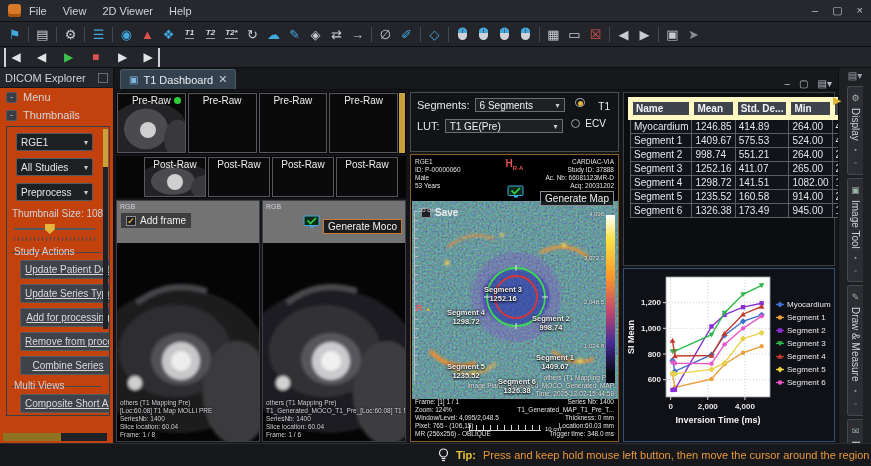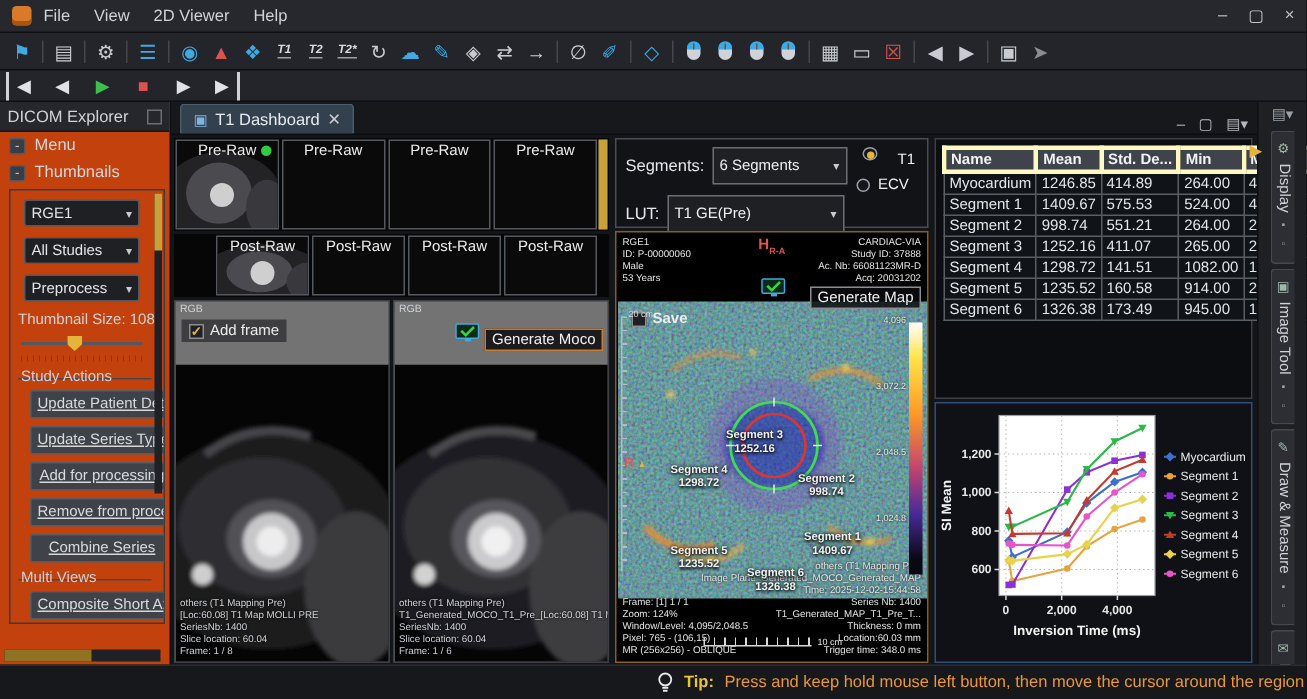--- a/index.html
+++ b/index.html
@@ -84,21 +84,21 @@
   .v-info{position:absolute;left:3px;bottom:2px;z-index:3;}
   .v-info div{font-size:6.5px;line-height:8px;color:#cfd3d8;white-space:nowrap;text-shadow:0 0 2px #000;}
   .gen-btn{position:absolute;z-index:4;background:rgba(12,12,14,.85);border:1px solid #8a8d93;color:#f2f2f2;font-size:10px;padding:1px 4px;cursor:default;}
   .gen-btn.orange{border-color:#c87a2e;}
   .mon-icon{position:absolute;z-index:3;}
 
   
   .seg-panel{background:#121317;border:1px solid #4a4d53;padding:5px 6px;position:relative;}
   .seg-row{display:flex;align-items:center;gap:5px;margin-bottom:7px;}
   .seg-row .fl{font-size:11px;color:#e4e7eb;white-space:nowrap;}
-  .seg-sel{height:25px;background:#1e2024;border:1px solid #6a6e75;display:flex;align-items:center;justify-content:space-between;padding:0 4px;cursor:default;}
+  .seg-sel{height:14px;background:#1e2024;border:1px solid #6a6e75;display:flex;align-items:center;justify-content:space-between;padding:0 4px;cursor:default;}
   .seg-sel .v{font-size:10px;color:#eef0f3;white-space:nowrap;}
   .seg-sel .c{font-size:8px;color:#c8ccd2;margin-left:6px;}
   .radios{position:absolute;right:8px;top:5px;}
   .radio-row{display:flex;align-items:center;gap:5px;margin-bottom:4px;}
   .rdot{width:9px;height:9px;border-radius:50%;border:1px solid #9aa0a8;background:#15161a;position:relative;}
   .rdot.sel:after{content:"";position:absolute;left:2px;top:2px;width:5px;height:5px;border-radius:50%;background:#e5b43a;}
   .radio-row .rl{font-size:10px;color:#eef0f3;}
 
   
   .map-panel{border:1px solid #8a5e22;background:#000;overflow:hidden;}
@@ -117,21 +117,21 @@
   .ruler-left-lab{position:absolute;left:8px;top:52px;font-size:6px;color:#d8d8d8;z-index:5;}
   .ruler-bottom{position:absolute;left:58px;bottom:10px;width:72px;height:6px;z-index:6;border-bottom:1px solid #d8d8d8;
      background:repeating-linear-gradient(90deg,#d8d8d8 0 1px,transparent 1px 7px);}
   .ruler-bottom-lab{position:absolute;left:134px;bottom:9px;font-size:6px;color:#e8e8e8;z-index:6;}
   .map-save{top:50px;left:5px;background:transparent;}
   .map-save .cl{font-weight:bold;}
 
   
   .table-panel{background:#0b0d10;border:1px solid #3c3f45;padding:4px;}
   table.stats{border-collapse:collapse;width:100%;}
-  table.stats th{background:#3f434b;color:#f0f2f5;font-size:10px;text-align:left;padding:1px 3px;border:3px solid #fef9c3;font-weight:bold;white-space:nowrap;overflow:hidden;}
+  table.stats th{background:#3f434b;color:#f0f2f5;font-size:10px;text-align:left;padding:1px 3px;border:5px solid #fef9c3;font-weight:bold;white-space:nowrap;overflow:hidden;}
   table.stats td{color:#e4e7ea;font-size:10px;padding:1px 3px;border:1px solid #5a5f66;background:#101318;white-space:nowrap;overflow:hidden;}
 
   
   .chart-panel{background:#101116;border:1px solid #2e4f77;}
 
   
   .right-strip{width:33px;flex:none;background:#1e2024;border-left:1px solid #0e0f12;position:relative;display:flex;flex-direction:column;align-items:center;padding-top:2px;}
   .strip-top{font-size:10px;color:#9aa0a8;margin-bottom:2px;}
   .rtab{writing-mode:vertical-rl;background:#2c2e33;border:1px solid #46484d;border-right:none;border-radius:3px 0 0 3px;color:#cfd3d9;font-size:10px;padding:6px 2px;margin:3px 0;display:flex;align-items:center;gap:5px;}
   .rtab .ric{font-size:9px;color:#9fb8a8;}

